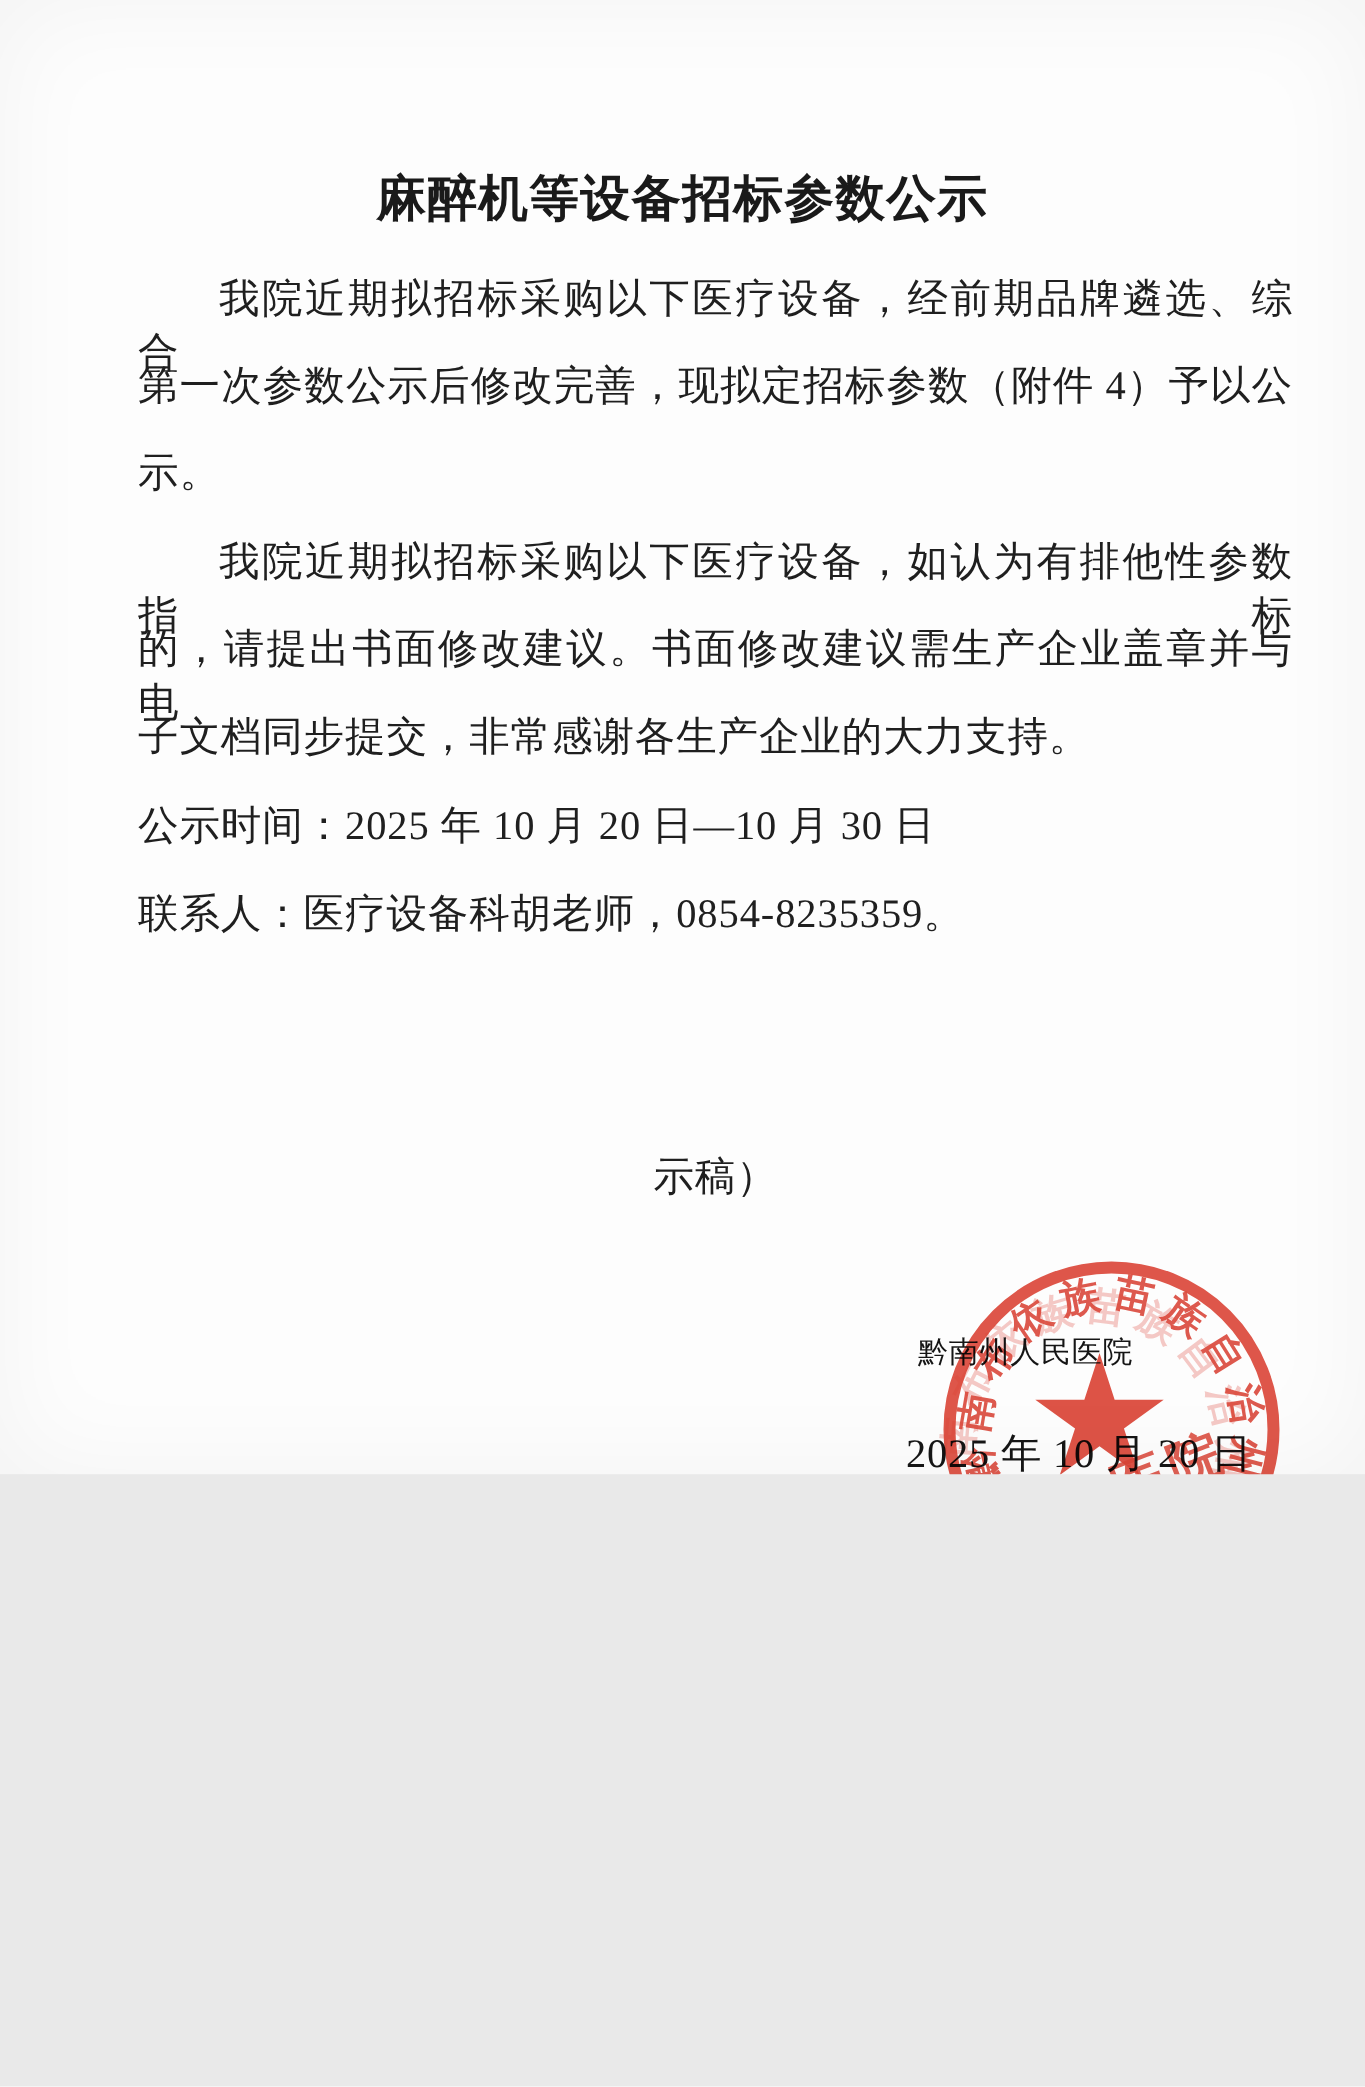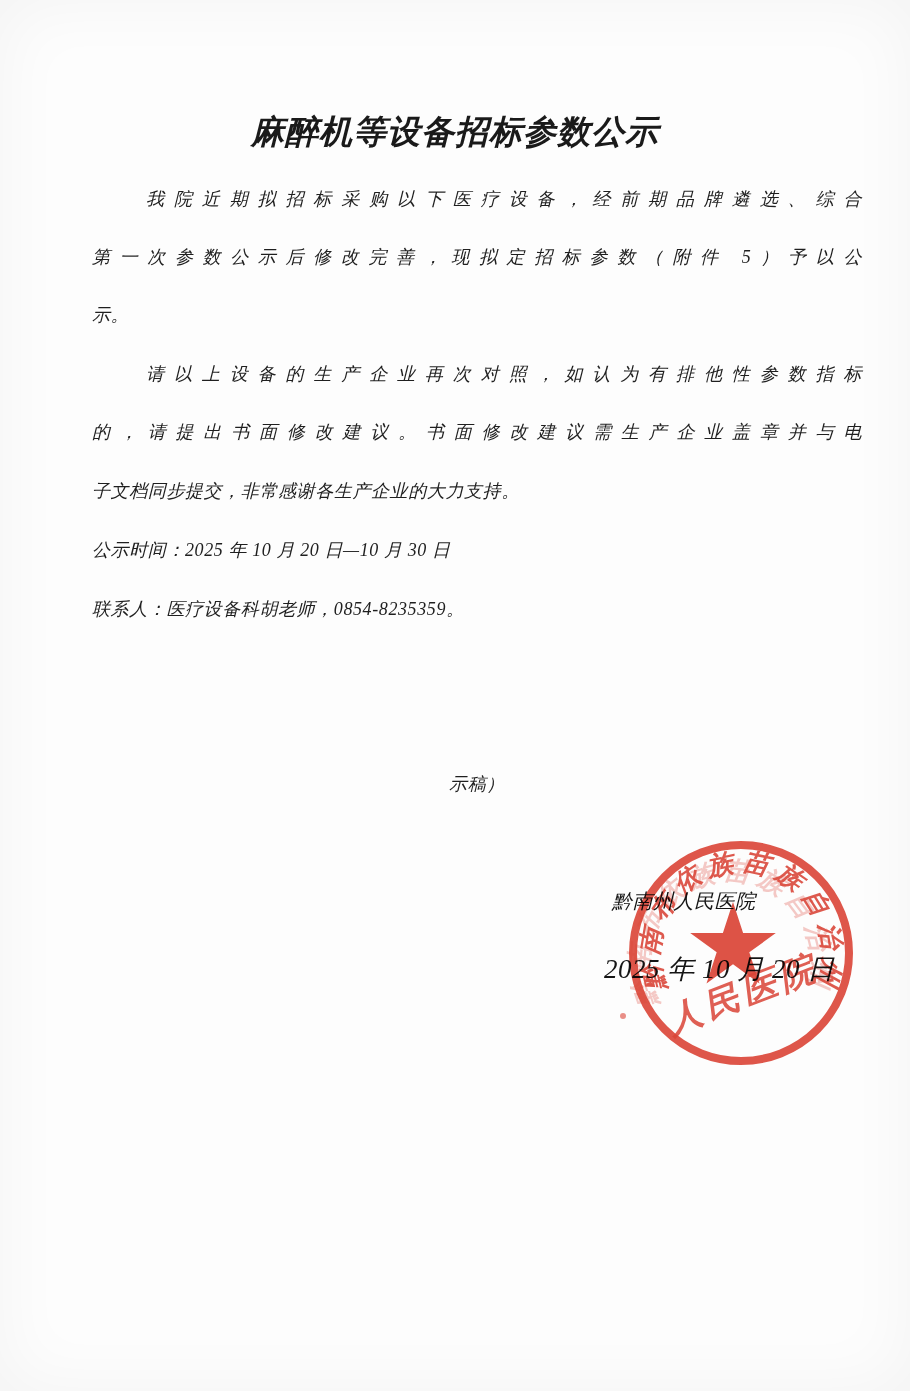--- a/index.html
+++ b/index.html
@@ -1,35 +1,34 @@
 <!DOCTYPE html>
 <html><head>
 <meta charset="utf-8">
 <style>
   html,body{margin:0;padding:0;background:#e9e9e9;}
   .page{
     position:relative;
-    width:910px;height:1391px;
+    width:910px;height:983px;
     margin:0 auto;
     background:#fdfdfd;
     box-shadow:inset 0 0 70px rgba(0,0,0,.045);
     overflow:hidden;
     font-family:"Liberation Serif","DejaVu Serif",serif;
     color:#222;
-    font-style:italic;
   }
   .title{
     position:absolute;top:110px;left:0;width:910px;
     text-align:center;
     font-family:"Liberation Sans","DejaVu Sans",sans-serif;
     font-weight:700;font-size:33px;letter-spacing:1px;color:#1a1a1a;
   }
   .bline{
     position:absolute;left:92px;width:770px;
-    font-size:18px;line-height:36px;letter-spacing:0.6px;
+    font-size:27px;line-height:36px;letter-spacing:0.6px;
     white-space:nowrap;color:#1f1f1f;
   }
   .bline.just{
     white-space:normal;
     text-align:justify;text-align-last:justify;
   }
   .bline.indent{text-indent:54px;}
   .l0{top:181px;} .l1{top:239px;} .l2{top:297px;}
   .l3{top:356px;} .l4{top:414px;} .l5{top:473px;}
   .l6{top:532px;} .l7{top:591px;}
@@ -61,23 +60,23 @@
   }
 </style>
 </head>
 <body>
 
 <div class="page">
 
   <div class="title">麻醉机等设备招标参数公示</div>
 
   <div class="bline just indent l0">我院近期拟招标采购以下医疗设备，经前期品牌遴选、综合</div>
-  <div class="bline just l1">第一次参数公示后修改完善，现拟定招标参数（附件 5）予以公</div>
+  <div class="bline just l1">第一次参数公示后修改完善，现拟定招标参数（附件 4）予以公</div>
   <div class="bline l2">示。</div>
-  <div class="bline just indent l3">请以上设备的生产企业再次对照，如认为有排他性参数指标</div>
+  <div class="bline just indent l3">我院近期拟招标采购以下医疗设备，如认为有排他性参数指标</div>
   <div class="bline just l4">的，请提出书面修改建议。书面修改建议需生产企业盖章并与电</div>
   <div class="bline l5">子文档同步提交，非常感谢各生产企业的大力支持。</div>
   <div class="bline l6">公示时间：2025 年 10 月 20 日—10 月 30 日</div>
   <div class="bline l7">联系人：医疗设备科胡老师，0854-8235359。</div>
   <div class="bline l9">示稿）</div>
 
   <div class="sig-org">黔南州人民医院</div>
   <div class="sig-date">2025 年 10 月 20 日</div>
 
   <div class="seal">

